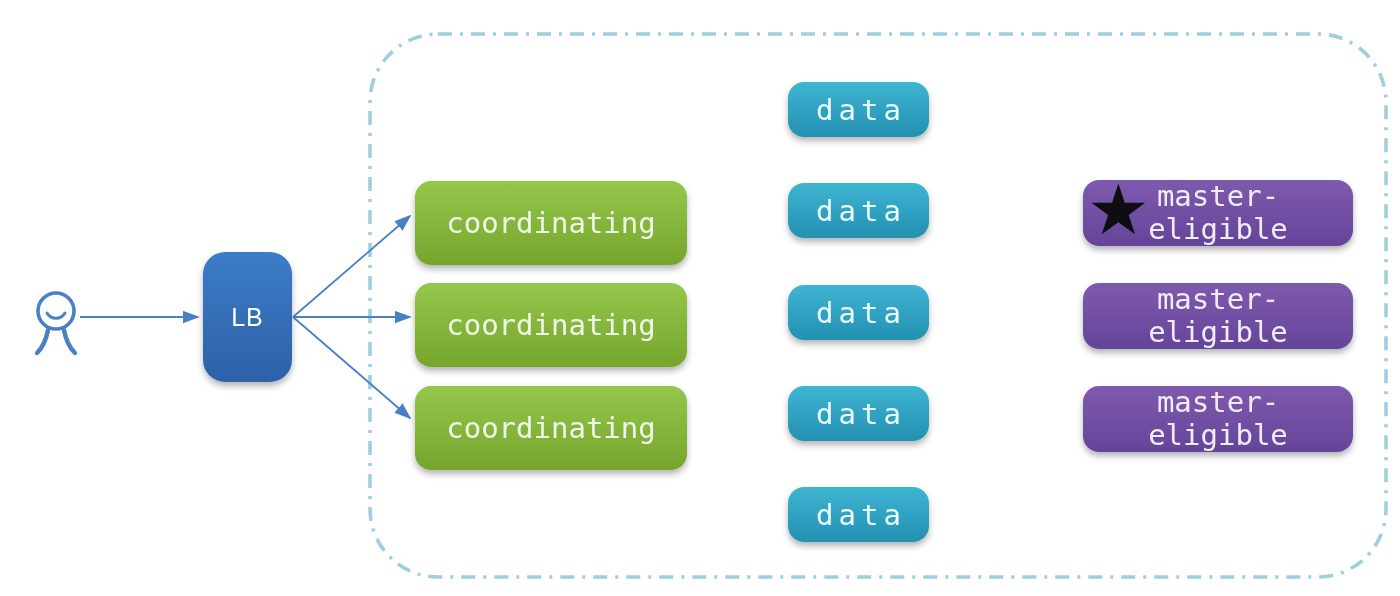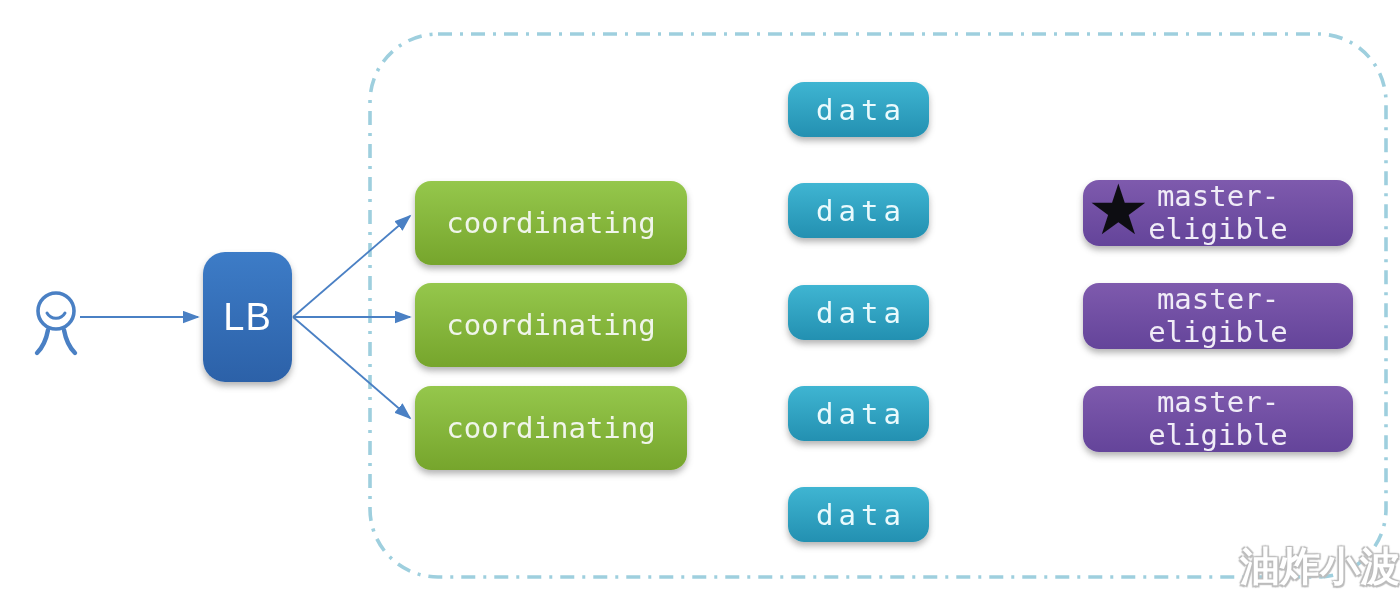--- a/index.html
+++ b/index.html
@@ -25,21 +25,21 @@
     color: #f0f5ea;
     box-shadow: 0 4px 6px rgba(90,90,90,0.45);
     font-size: 29px;
     text-align: center;
   }
   .node-lb {
     left: 203px; top: 252px; width: 89px; height: 130px;
     border-radius: 22px;
     background: linear-gradient(180deg, #3d7cc7 0%, #2c61a8 100%);
     font-family: "Liberation Sans", sans-serif;
-    font-size: 38px;
+    font-size: 25px;
     color: #ffffff;
     letter-spacing: 1px;
   }
   .node-coordinating {
     left: 415px; width: 272px; height: 84px;
     background: linear-gradient(180deg, #95c74c 0%, #76a52c 100%);
   }
   .node-data {
     left: 788px; width: 141px; height: 55px;
     background: linear-gradient(180deg, #3fb5d2 0%, #2390b1 100%);
@@ -155,15 +155,14 @@
       <span>eligible</span>
     </div>
   </div>
   <div class="node node-master" style="top:386px">
     <div class="twoline">
       <span>master-</span>
       <span>eligible</span>
     </div>
   </div>
 
-  <div class="watermark">油炸小波</div>
 
 </div>
 
 </body></html>

